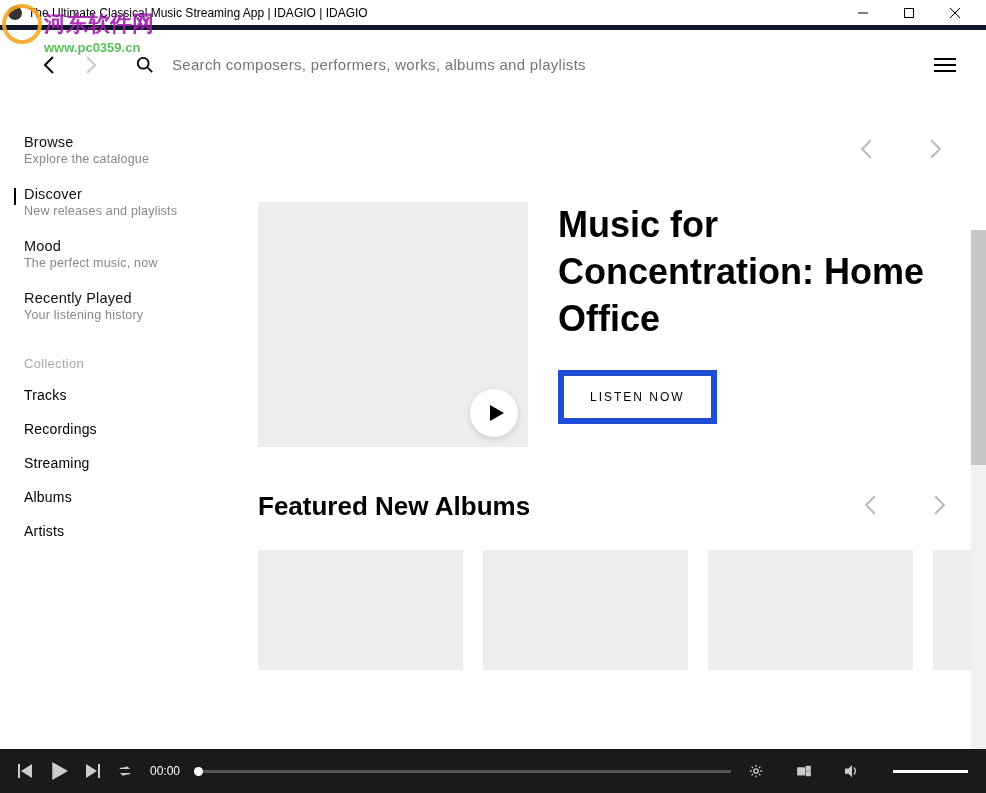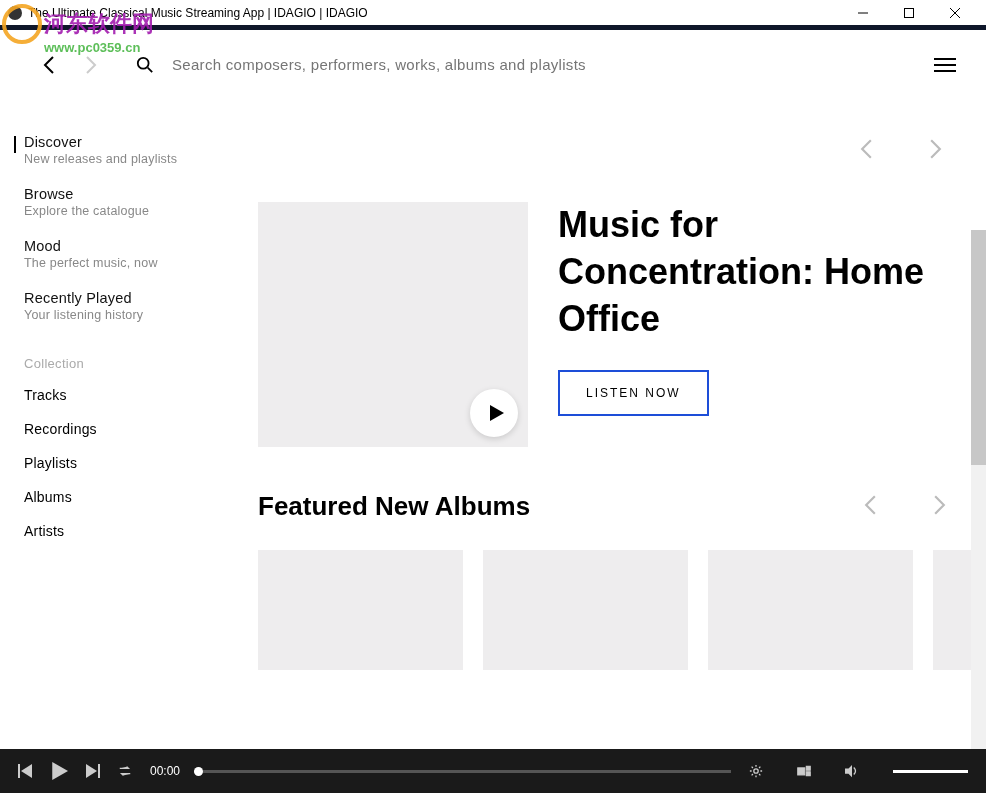--- a/index.html
+++ b/index.html
@@ -44,21 +44,21 @@
 .content { flex: 1; padding: 34px 40px 0 28px; overflow: hidden; position: relative; }
 .hero-nav { position: absolute; top: 38px; right: 44px; display: flex; gap: 56px; }
 .hero-nav-btn { cursor: pointer; color: #bbb; }
 .hero-nav-btn svg { width: 13px; height: 22px; }
 .hero { display: flex; gap: 30px; margin-top: 68px; align-items: flex-start; }
 .hero-image { width: 270px; height: 245px; background: #eeedee; position: relative; flex-shrink: 0; }
 .hero-play { position: absolute; bottom: 10px; right: 10px; width: 48px; height: 48px; border-radius: 50%; background: #fff; display: flex; align-items: center; justify-content: center; cursor: pointer; box-shadow: 0 2px 6px rgba(0,0,0,0.15); }
 .hero-play svg { width: 16px; height: 16px; margin-left: 3px; }
 .hero-text { flex: 1; }
 .hero-title { font-size: 36px; font-weight: 600; line-height: 1.3; color: #000; letter-spacing: 0px; margin-bottom: 28px; }
-.listen-btn { border: 2px solid #1d4ed8; padding: 14px 26px; font-size: 12px; letter-spacing: 2px; cursor: pointer; display: inline-block; background: #fff; }
+.listen-btn { border: 6px solid #1d4ed8; padding: 14px 26px; font-size: 12px; letter-spacing: 2px; cursor: pointer; display: inline-block; background: #fff; }
 
 .section-head { display: flex; align-items: center; justify-content: space-between; margin-top: 44px; }
 .section-title { font-size: 26px; font-weight: 700; color: #000; }
 .section-nav { display: flex; gap: 56px; }
 .section-nav-btn { cursor: pointer; color: #bbb; }
 .section-nav-btn svg { width: 13px; height: 22px; }
 .album-row { display: flex; gap: 20px; margin-top: 28px; }
 .album-tile { width: 205px; height: 120px; background: #eeedee; flex-shrink: 0; }
 
 
@@ -134,40 +134,40 @@
   </div>
   <div class="hamburger">
       <div></div>
       <div></div>
       <div></div>
     </div>
 </div>
 
 <div class="main">
   <div class="sidebar">
+    <div class="side-item">
+      <div class="side-title">Browse</div>
+      <div class="side-sub">Explore the catalogue</div>
+    </div>
     <div class="side-item active">
       <div class="side-title">Discover</div>
       <div class="side-sub">New releases and playlists</div>
     </div>
     <div class="side-item">
-      <div class="side-title">Browse</div>
-      <div class="side-sub">Explore the catalogue</div>
-    </div>
-    <div class="side-item">
       <div class="side-title">Mood</div>
       <div class="side-sub">The perfect music, now</div>
     </div>
     <div class="side-item">
       <div class="side-title">Recently Played</div>
       <div class="side-sub">Your listening history</div>
     </div>
     <div class="side-section">Collection</div>
     <div class="side-link">Tracks</div>
     <div class="side-link">Recordings</div>
-    <div class="side-link">Playlists</div>
+    <div class="side-link">Streaming</div>
     <div class="side-link">Albums</div>
     <div class="side-link">Artists</div>
   </div>
 
   <div class="content">
     <div class="hero-nav">
       <div class="hero-nav-btn"><svg viewBox="0 0 12 20">
             <polyline points="10,2 2,10 10,18" fill="none" stroke="currentColor" stroke-width="2"></polyline>
           </svg></div>
       <div class="hero-nav-btn"><svg viewBox="0 0 12 20">

